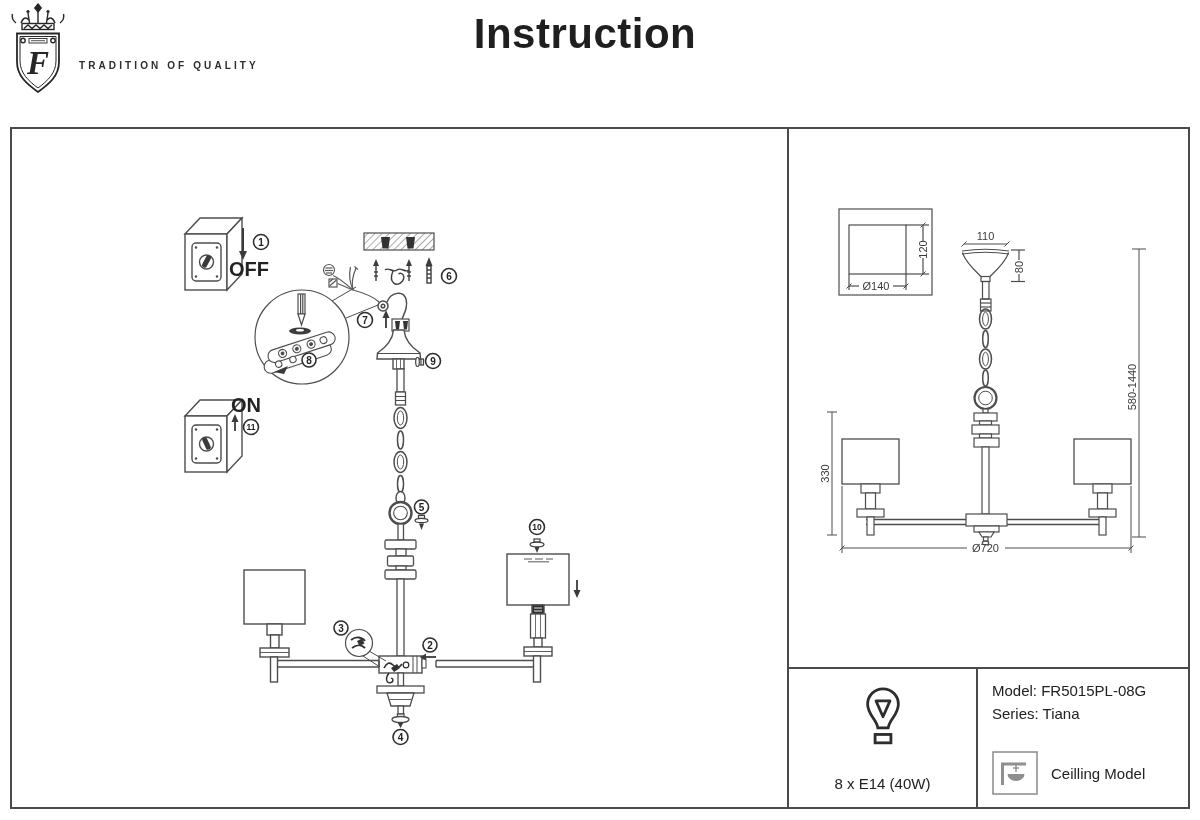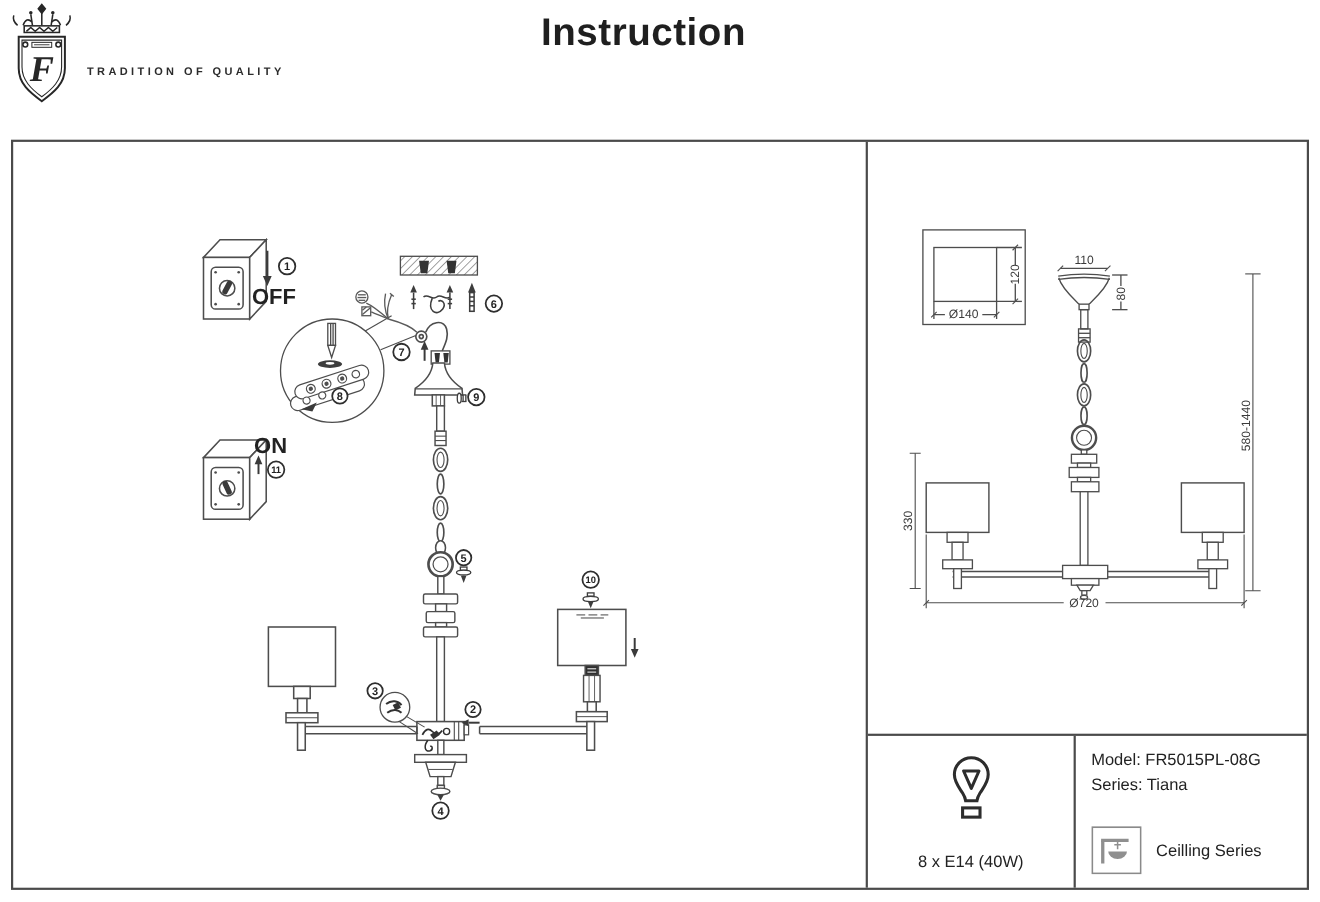--- a/index.html
+++ b/index.html
@@ -5,21 +5,21 @@
   html,body{margin:0;padding:0;background:#fff;}
   .sheet{position:relative;width:1200px;height:820px;background:#fff;overflow:hidden;
          font-family:"Liberation Sans",sans-serif;color:#222;}
   
   .logo{position:absolute;left:6px;top:2px;width:64px;height:96px;}
   .brand{position:absolute;left:76px;top:14px;font-family:"Liberation Serif",serif;
          font-weight:bold;font-size:41px;letter-spacing:10px;color:#272727;}
   .tagline{position:absolute;left:79px;top:60px;font-size:10px;letter-spacing:3.1px;
            color:#2c2c2c;font-weight:bold;}
   .titlewrap{position:absolute;left:385px;top:10px;width:400px;text-align:center;}
-  .title{font-size:35px;font-weight:bold;color:#1f1f1f;letter-spacing:0.5px;}
+  .title{font-size:42px;font-weight:bold;color:#1f1f1f;letter-spacing:0.5px;}
   .model{font-size:23px;color:#222;margin-top:3px;letter-spacing:0.5px;}
   
   .panels{position:absolute;left:10px;top:127px;width:1180px;height:682px;
           border:2px solid #4a4a4a;box-sizing:border-box;}
   .left-area{position:absolute;left:0;top:0;width:775px;height:678px;border-right:2px solid #4a4a4a;}
   .right-area{position:absolute;left:777px;top:0;width:399px;height:678px;}
   .dim-svg{position:absolute;left:0;top:0;}
   .info-row{position:absolute;left:0;top:538px;width:399px;height:140px;border-top:2px solid #4a4a4a;
             box-sizing:border-box;display:flex;}
   .bulb-cell{width:189px;border-right:2px solid #4a4a4a;box-sizing:border-box;display:flex;
@@ -493,19 +493,19 @@
             <svg width="46" height="44" viewBox="0 0 46 44">
               <rect x="1" y="1" width="44" height="42" fill="#fff" stroke="#8a8a8a" stroke-width="1.5"></rect>
               <g stroke="#8f8f8f" fill="none">
                 <line x1="9" y1="13" x2="34" y2="13" stroke-width="3"></line>
                 <line x1="10.5" y1="13" x2="10.5" y2="34" stroke-width="3"></line>
                 <line x1="24" y1="14" x2="24" y2="21" stroke-width="1.4"></line>
                 <line x1="21" y1="17" x2="27" y2="17" stroke-width="1.4"></line>
               </g>
               <path d="M15.5,23 h17 a 8.5,7 0 0 1 -17,0 z" fill="#8f8f8f"></path>
             </svg>
-            <div class="cat-label">Ceilling Series</div>
+            <div class="cat-label">Ceilling Model</div>
           </div>
         </div>
       </div>
     </div>
   </div>
 </div>
 
 </body></html>

